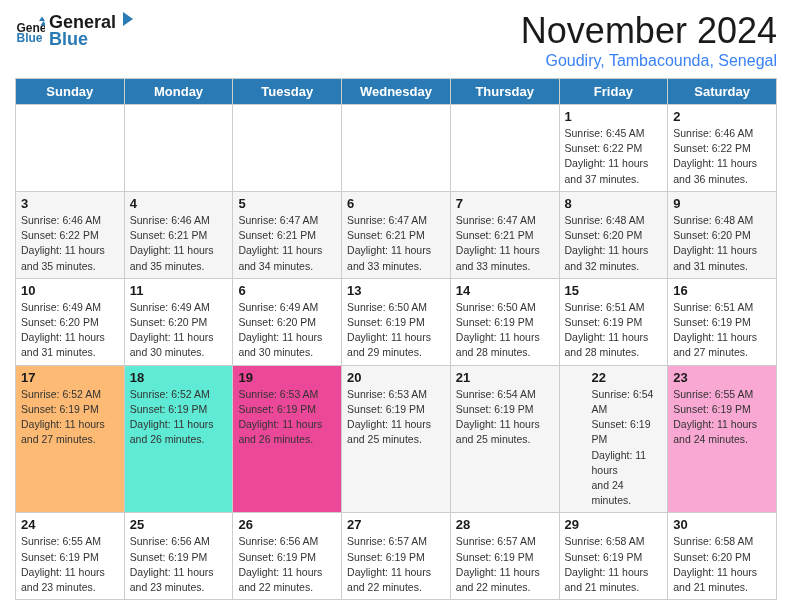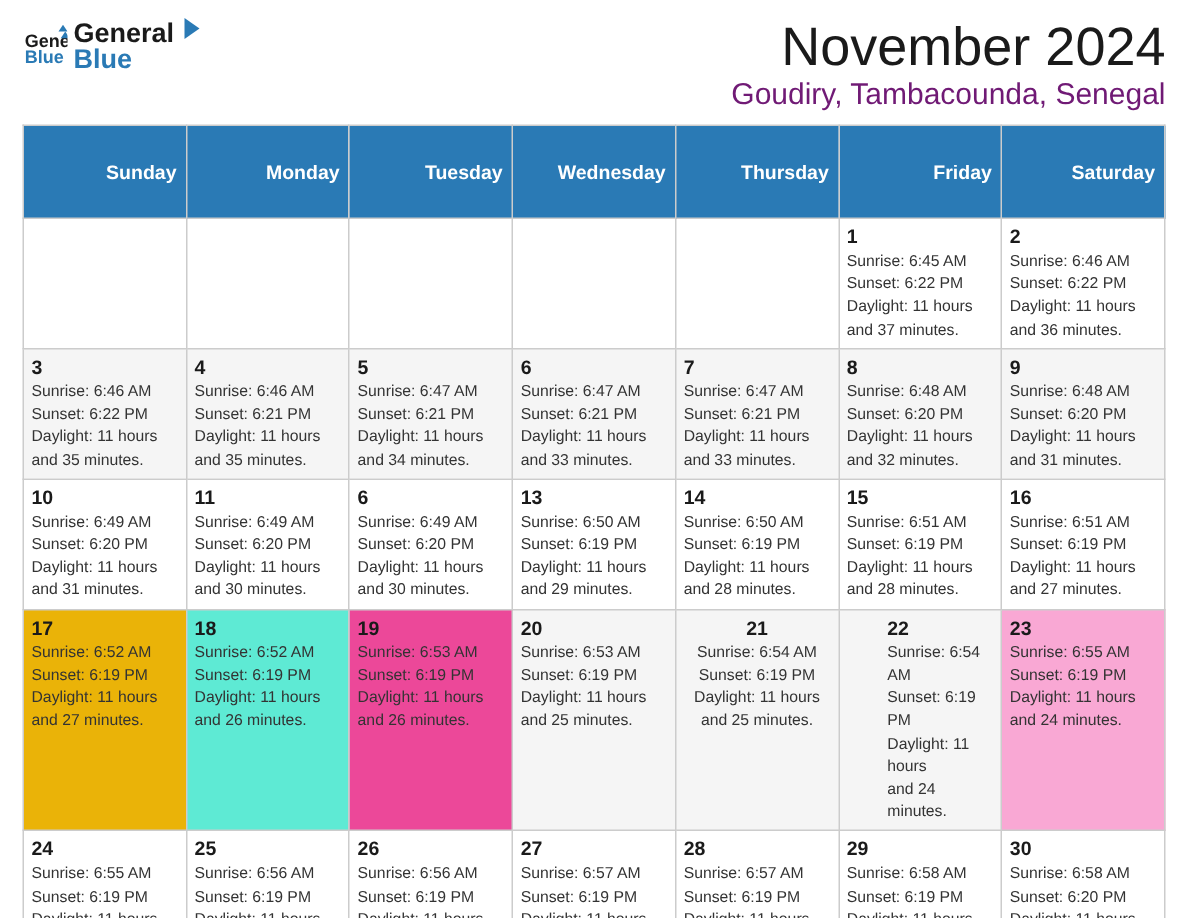--- a/index.html
+++ b/index.html
@@ -3,23 +3,23 @@
   <meta charset="utf-8">
   <style>
     * { box-sizing: border-box; margin: 0; padding: 0; }
     body { font-family: Arial, sans-serif; background: #fff; width: 792px; min-height: 612px; }
     .container { padding: 10px 15px; }
     .header-row { display: flex; justify-content: space-between; align-items: flex-start; margin-bottom: 8px; }
     .logo { display: flex; align-items: center; }
     .logo-icon { width: 30px; height: 30px; margin-right: 4px; }
     .title-block { text-align: right; }
     .month-title { font-size: 36px; font-weight: normal; color: #1a1a1a; }
-    .location { font-size: 20px; color: #701a75; }
+    .location { font-size: 16px; color: #3b82f6; }
     .calendar { width: 100%; border-collapse: collapse; }
-    .calendar th { background: #2a7ab5; color: #fff; font-size: 13px; font-weight: bold; padding: 23px 6px; border: 1px solid #ccc; text-align: right; }
+    .calendar th { background: #2a7ab5; color: #fff; font-size: 13px; font-weight: bold; padding: 5px 6px; border: 1px solid #ccc; text-align: center; }
     .calendar td { border: 1px solid #ccc; vertical-align: top; padding: 4px 5px; font-size: 11px; color: #333; width: 14.28%; background: #fff; min-height: 80px; }
     .calendar tr:nth-child(even) td { background: #f5f5f5; }
     .day-num { font-size: 13px; font-weight: bold; color: #1a1a1a; margin-bottom: 2px; }
     .day-info { font-size: 10.5px; line-height: 1.45; color: #333; }
     .empty { background: #fff !important; }
     .calendar tbody tr:nth-child(even) td.empty { background: #f5f5f5 !important; }
   </style>
 </head>
 <body>
 
@@ -178,21 +178,21 @@
           </td>
           <td>
             <div class="day-num">16</div>
             <div class="day-info" style="white-space: pre-line;">Sunrise: 6:51 AM
 Sunset: 6:19 PM
 Daylight: 11 hours
 and 27 minutes.</div>
           </td>
         </tr>
         <tr>
-          <td style="background: #eab308;">
+          <td style="background: #fdba74;">
             <div class="day-num">17</div>
             <div class="day-info" style="white-space: pre-line;">Sunrise: 6:52 AM
 Sunset: 6:19 PM
 Daylight: 11 hours
 and 27 minutes.</div>
           </td>
           <td style="background: #5eead4;">
             <div class="day-num">18</div>
             <div class="day-info" style="white-space: pre-line;">Sunrise: 6:52 AM
 Sunset: 6:19 PM
@@ -206,21 +206,21 @@
 Daylight: 11 hours
 and 26 minutes.</div>
           </td>
           <td style="background: rgb(245, 245, 245);">
             <div class="day-num">20</div>
             <div class="day-info" style="white-space: pre-line;">Sunrise: 6:53 AM
 Sunset: 6:19 PM
 Daylight: 11 hours
 and 25 minutes.</div>
           </td>
-          <td style="background: rgb(245, 245, 245); text-align: center;">
+          <td style="background: rgb(245, 245, 245);">
             <div class="day-num">21</div>
             <div class="day-info" style="white-space: pre-line;">Sunrise: 6:54 AM
 Sunset: 6:19 PM
 Daylight: 11 hours
 and 25 minutes.</div>
           </td>
           <td style="background: rgb(245, 245, 245); padding-left: 32px;">
             <div class="day-num">22</div>
             <div class="day-info" style="white-space: pre-line;">Sunrise: 6:54 AM
 Sunset: 6:19 PM

